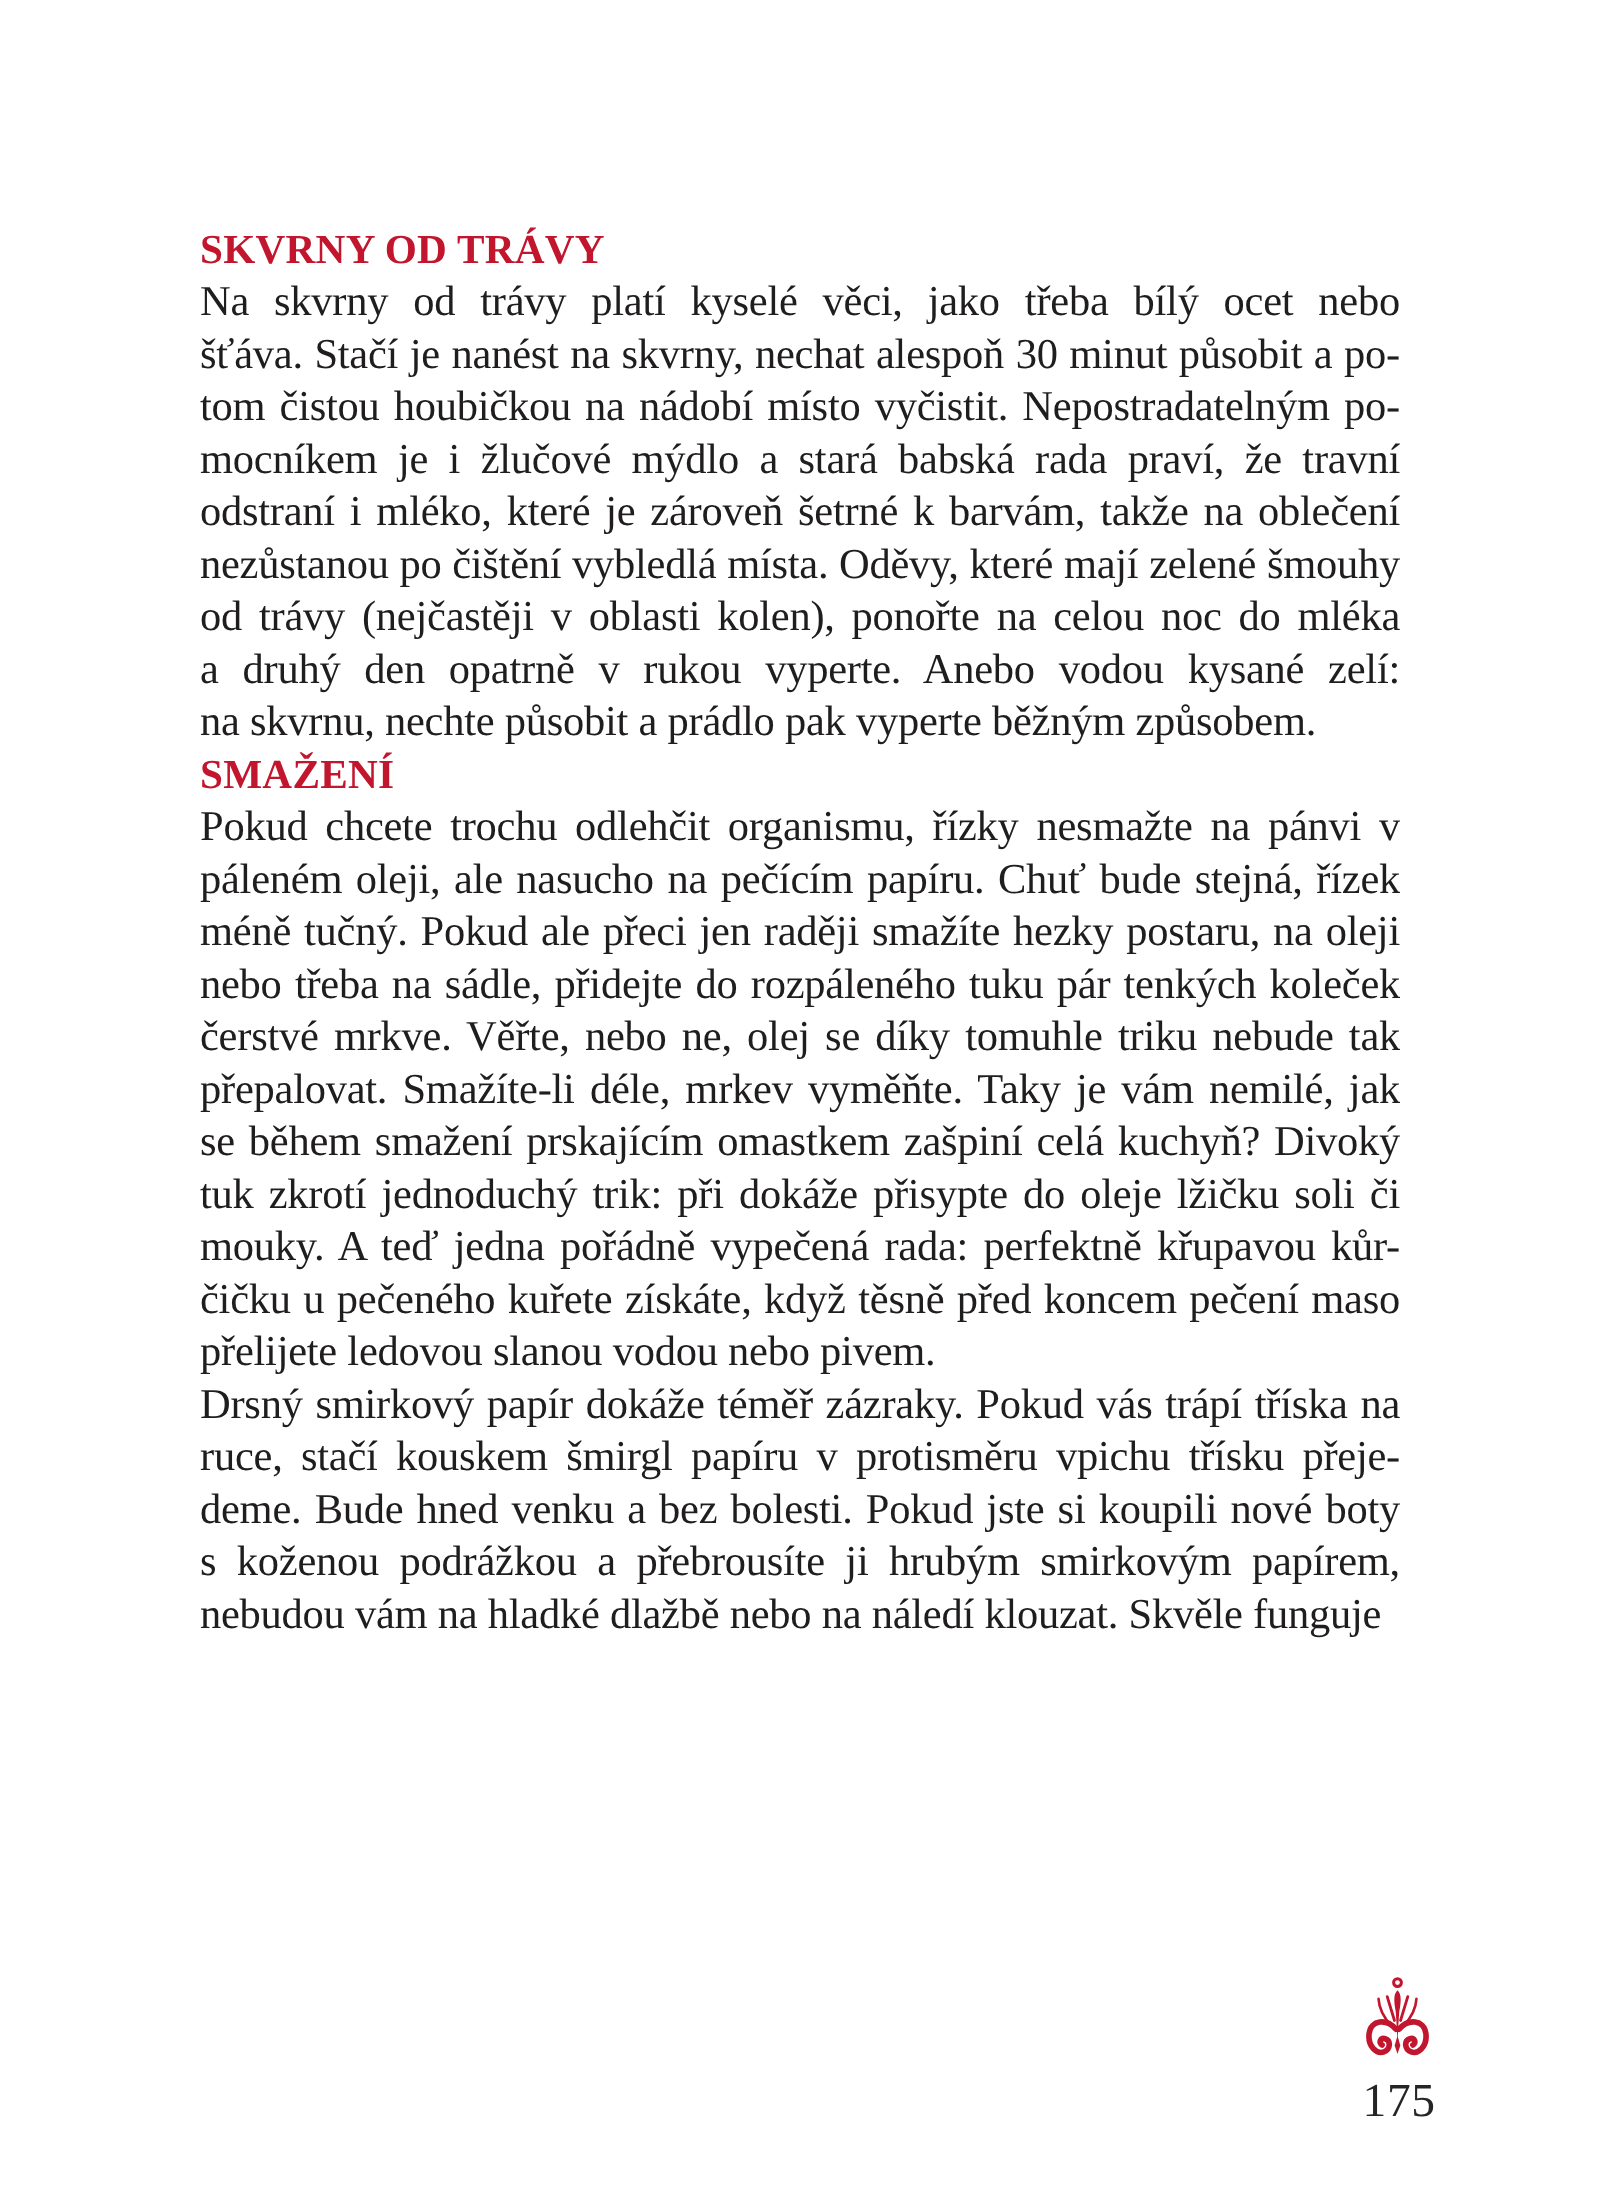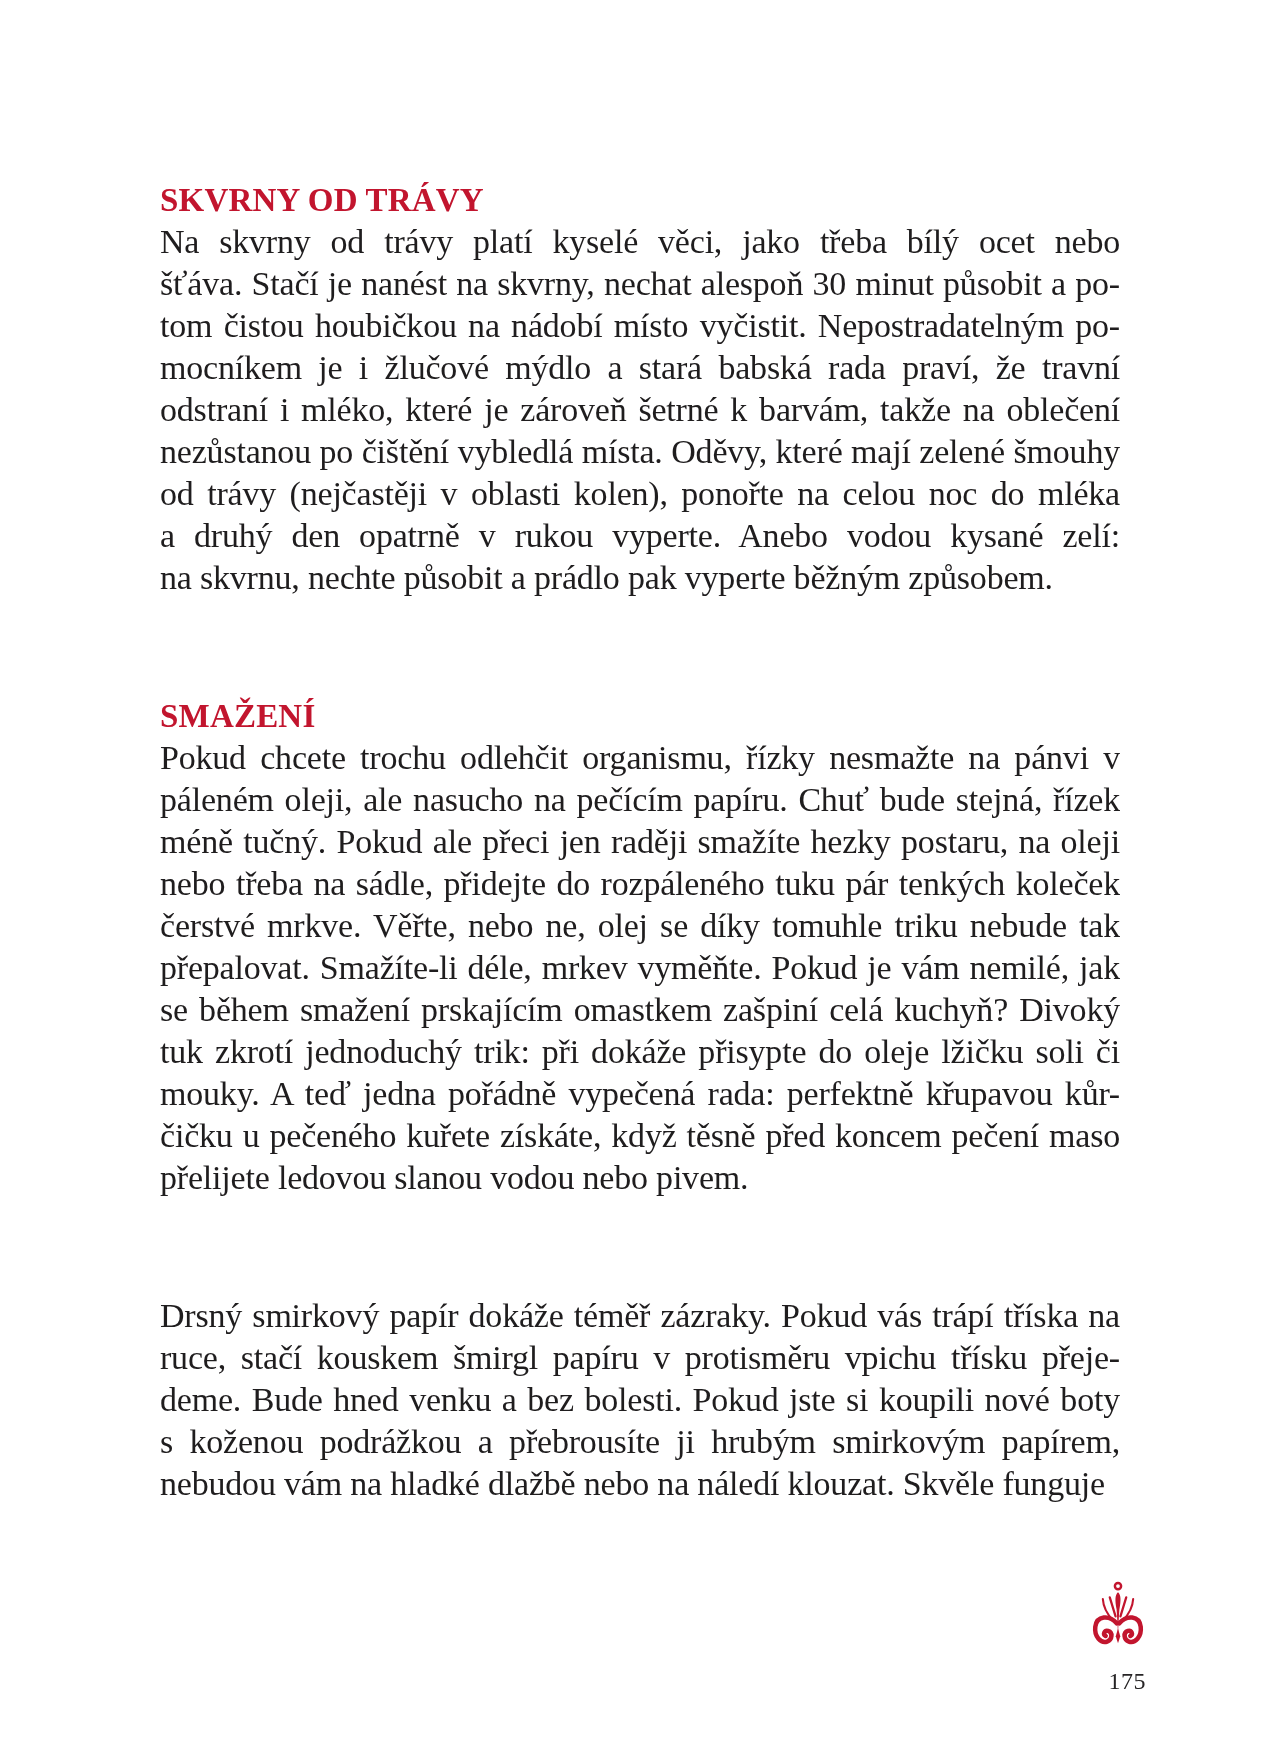--- a/index.html
+++ b/index.html
@@ -18,21 +18,20 @@
     font-family:"Liberation Serif", serif;
     color:var(--ink);
   }
   .content{
     position:absolute;
     left:160px;
     top:179px;
     width:960px;
   }
   .section:not(:first-child){
-    margin-top:96px;
   }
   .heading{
     font-family:"Liberation Serif", serif;
     font-weight:bold;
     font-size:33px;
     line-height:42px;
     color:var(--accent);
     letter-spacing:0.2px;
   }
   .paragraph{
@@ -60,21 +59,21 @@
     text-align:center;
   }
   .fleuron{
     display:block;
     margin:0 auto;
     width:52px;
     height:78px;
   }
   .pagenum{
     margin-top:6px;
-    font-size:24px;
+    font-size:38px;
     line-height:34px;
     color:#262425;
     text-align:right;
     letter-spacing:0.5px;
   }
 </style>
 </head>
 <body>
 
 <div class="page">
@@ -96,21 +95,21 @@
     </section>
 
     <section class="section">
       <h2 class="heading">SMAŽENÍ</h2>
       <div class="paragraph">
           <div class="line">Pokud chcete trochu odlehčit organismu, řízky nesmažte na pánvi v roz-</div>
           <div class="line">páleném oleji, ale nasucho na pečícím papíru. Chuť bude stejná, řízek</div>
           <div class="line">méně tučný. Pokud ale přeci jen raději smažíte hezky postaru, na oleji</div>
           <div class="line">nebo třeba na sádle, přidejte do rozpáleného tuku pár tenkých koleček</div>
           <div class="line">čerstvé mrkve. Věřte, nebo ne, olej se díky tomuhle triku nebude tak</div>
-          <div class="line">přepalovat. Smažíte-li déle, mrkev vyměňte. Pokud je vám nemilé, jak</div>
+          <div class="line">přepalovat. Smažíte-li déle, mrkev vyměňte. Taky je vám nemilé, jak</div>
           <div class="line">se během smažení prskajícím omastkem zašpiní celá kuchyň? Divoký</div>
           <div class="line">tuk zkrotí jednoduchý trik: při dokáže přisypte do oleje lžičku soli či</div>
           <div class="line">mouky. A teď jedna pořádně vypečená rada: perfektně křupavou kůr-</div>
           <div class="line">čičku u pečeného kuřete získáte, když těsně před koncem pečení maso</div>
           <div class="line last">přelijete ledovou slanou vodou nebo pivem.</div>
         </div>
     </section>
 
     <section class="section">
       <div class="paragraph">

